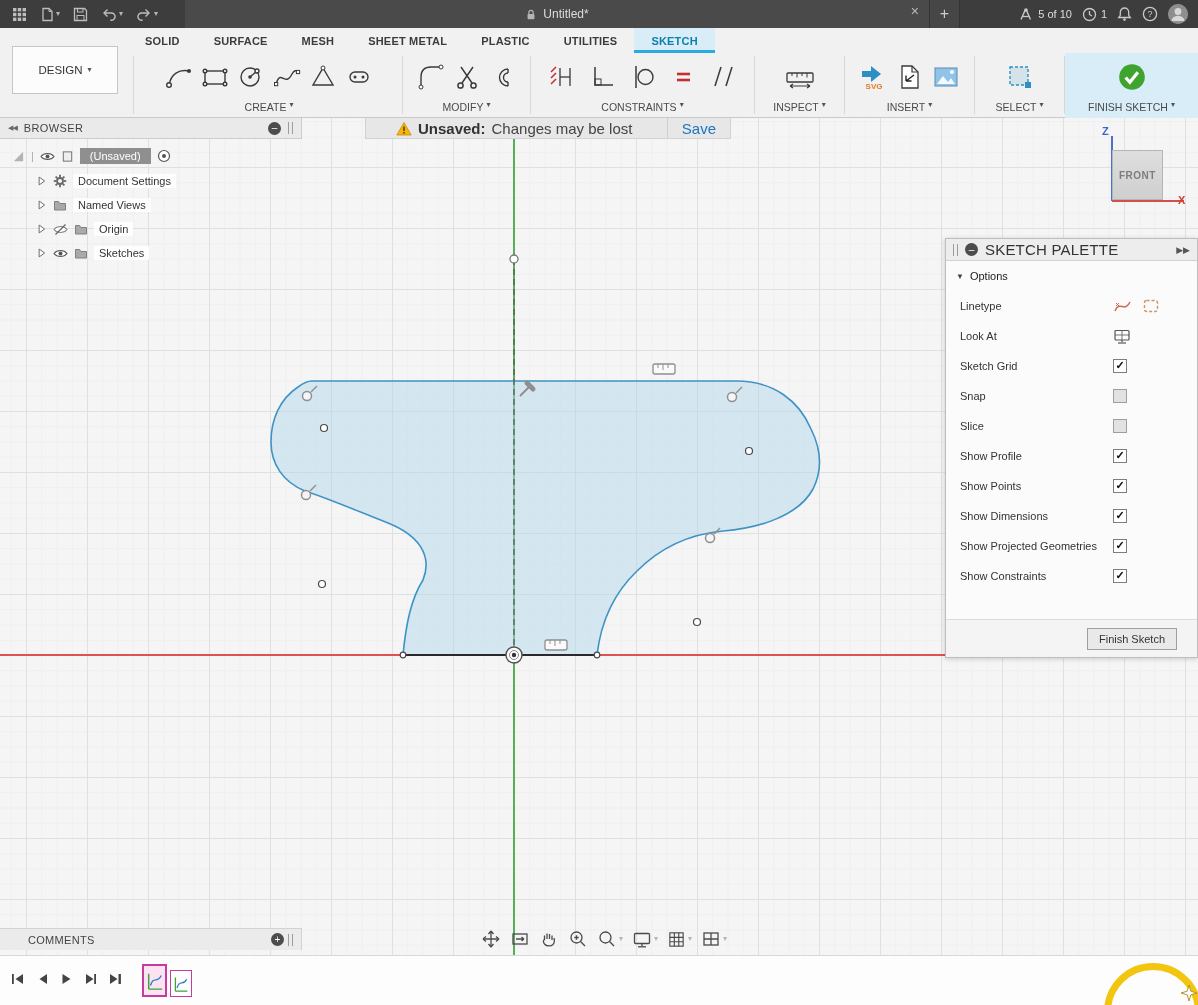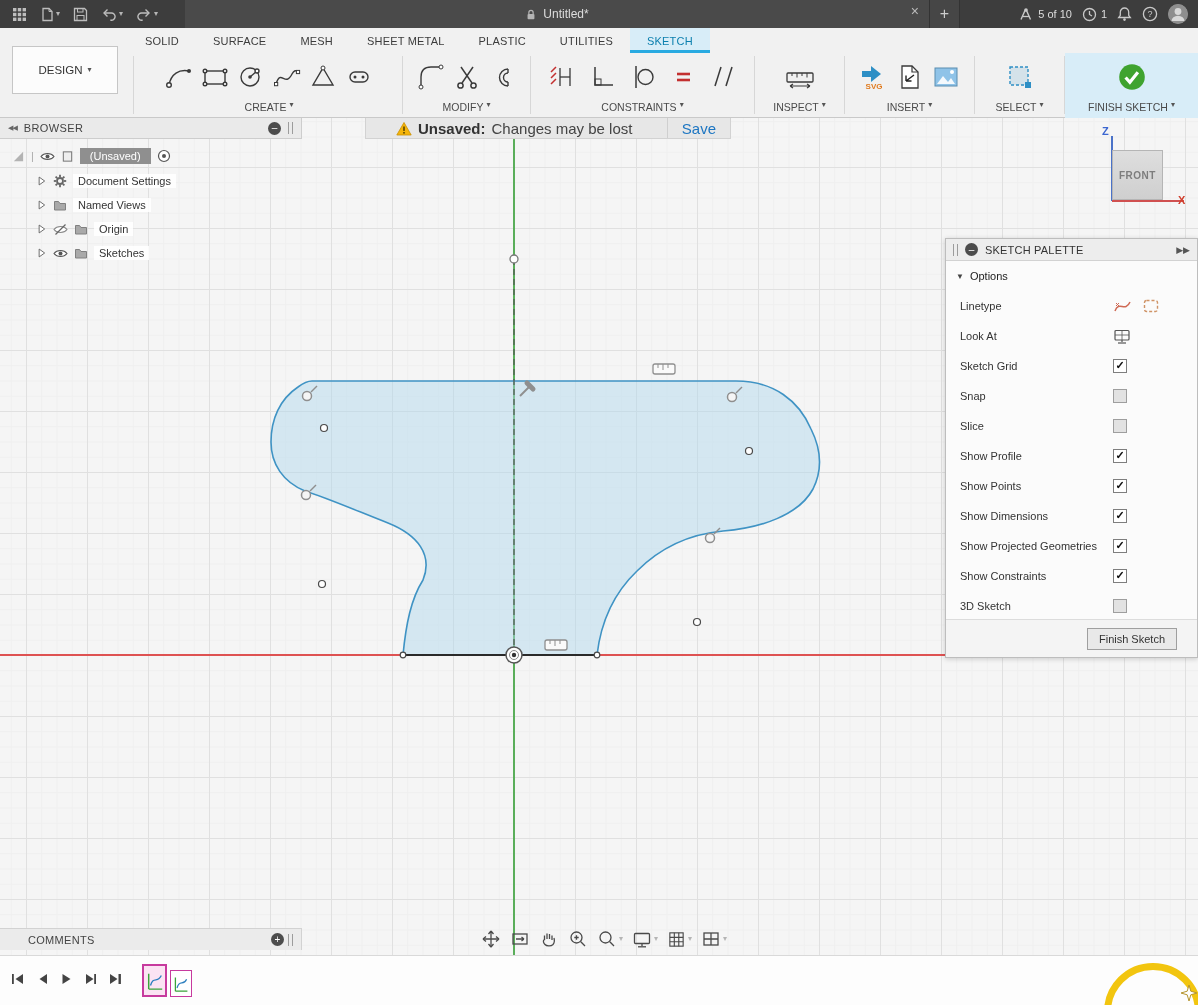--- a/index.html
+++ b/index.html
@@ -15,21 +15,21 @@
   .car{font-size:8px;color:#b5b5b5;line-height:1;}
   .doc-tab{flex:0 0 745px;height:28px;background:#4a4a4a;border-right:1px solid #333;display:flex;align-items:center;justify-content:center;position:relative;color:#ddd;font-size:12px;gap:6px;}
   .doc-close{position:absolute;right:10px;top:4px;font-size:14px;color:#bbb;cursor:pointer;line-height:1;}
   .tab-plus{flex:0 0 30px;height:28px;background:#464646;border-right:1px solid #333;display:flex;align-items:center;justify-content:center;font-size:16px;color:#ccc;cursor:pointer;}
   .tb-right{flex:1;display:flex;align-items:center;justify-content:flex-end;gap:10px;padding:0 10px;}
   .tb-stat{display:flex;align-items:center;gap:4px;font-size:11px;color:#ddd;}
   .avatar{width:20px;height:20px;border-radius:50%;overflow:hidden;background:#8e8e8e;}
 
   
   .toolbar{position:absolute;top:28px;left:0;width:100%;height:90px;background:#f1f1f1;border-bottom:1px solid #c9c9c9;}
-  .rtabs{position:absolute;top:0;left:128px;height:25px;display:flex;}
+  .rtabs{position:absolute;top:0;left:128px;height:25px;display:flex;font-weight:bold;}
   .rtab{padding:0 17px;display:flex;align-items:center;font-size:11px;color:#3c3c3c;cursor:pointer;letter-spacing:.2px;}
   .rtab.active{background:#d8edf8;color:#0b7fae;box-shadow:inset 0 -3px 0 #29aae1;}
   .design-btn{position:absolute;left:12px;top:18px;width:106px;height:48px;background:#fcfcfc;border:1px solid #c6c6c6;display:flex;align-items:center;justify-content:center;gap:5px;font-size:11.5px;color:#333;cursor:pointer;}
   .ribbon{position:absolute;top:25px;left:0;right:0;height:65px;}
   .grp{position:absolute;top:0;height:65px;display:flex;flex-direction:column;align-items:center;}
   .grp .icons{flex:1;display:flex;align-items:center;gap:6px;}
   .grp .glabel{height:17px;font-size:10.5px;color:#4a4a4a;display:flex;align-items:flex-start;gap:3px;cursor:pointer;}
   .grp.finish{background:#d8edf8;}
   .vsep{position:absolute;top:3px;width:1px;height:58px;background:#d7d7d7;}
   .tool{cursor:pointer;}
@@ -56,21 +56,21 @@
   .collapse-lt{font-size:7px;color:#666;letter-spacing:-1px;cursor:pointer;}
   .mini-circle{width:13px;height:13px;border-radius:50%;background:#4c4c4c;color:#fff;display:flex;align-items:center;justify-content:center;font-size:10px;line-height:1;cursor:pointer;}
   .splitter{width:5px;height:12px;border-left:1px solid #9c9c9c;border-right:1px solid #9c9c9c;}
   .trow{position:absolute;display:flex;align-items:center;gap:6px;height:20px;cursor:pointer;}
   .tlabel{background:rgba(255,255,255,.85);padding:1px 5px;color:#333;}
   .unsaved-pill{background:#8f8f8f;color:#fff;padding:2px 10px;}
 
   
   .palette{position:absolute;left:945px;top:120px;width:253px;height:420px;background:#fbfbfb;border:1px solid #bdbdbd;box-shadow:0 1px 5px rgba(0,0,0,.18);}
   .p-head{height:22px;background:#ededed;border-bottom:1px solid #d2d2d2;display:flex;align-items:center;gap:7px;padding:0 7px;}
-  .p-title{flex:1;font-size:11px;color:#333;letter-spacing:.2px;}
+  .p-title{flex:1;font-size:15px;color:#333;letter-spacing:.2px;}
   .p-collapse{font-size:9px;color:#555;cursor:pointer;}
   .p-opt{height:30px;display:flex;align-items:center;gap:6px;padding:0 10px;color:#222;cursor:pointer;}
   .p-opt .tri{font-size:8px;color:#444;}
   .p-row{height:30px;display:flex;align-items:center;padding:0 0 0 14px;}
   .p-row .lbl{flex:1;color:#333;}
   .p-row .ctrl{width:84px;display:flex;align-items:center;gap:10px;}
   .cb{width:14px;height:14px;border:1px solid #7e7e7e;background:#fff;display:flex;align-items:center;justify-content:center;font-size:11px;font-weight:bold;color:#111;cursor:pointer;}
   .cb.unchecked{background:#e2e2e2;border-color:#9e9e9e;}
   .cb.checked::after{content:"✓";margin-top:-1px;}
   .p-foot{position:absolute;bottom:0;left:0;right:0;height:38px;border-top:1px solid #dcdcdc;background:#f4f4f4;display:flex;align-items:center;justify-content:flex-end;padding:0 20px;}
@@ -640,26 +640,20 @@
           <span class="ctrl">
             <span class="cb checked"></span>
           </span>
         </div>
       <div class="p-row">
           <span class="lbl">Show Constraints</span>
           <span class="ctrl">
             <span class="cb checked"></span>
           </span>
         </div>
-      <div class="p-row">
-          <span class="lbl">3D Sketch</span>
-          <span class="ctrl">
-            <span class="cb unchecked"></span>
-          </span>
-        </div>
 
       <div class="p-foot">
         <button class="finish-btn">Finish Sketch</button>
       </div>
     </div>
 
     <div class="comments">
       <span style="flex:1;letter-spacing:.3px">COMMENTS</span>
       <span class="mini-circle">+</span>
       <span class="splitter"></span>

